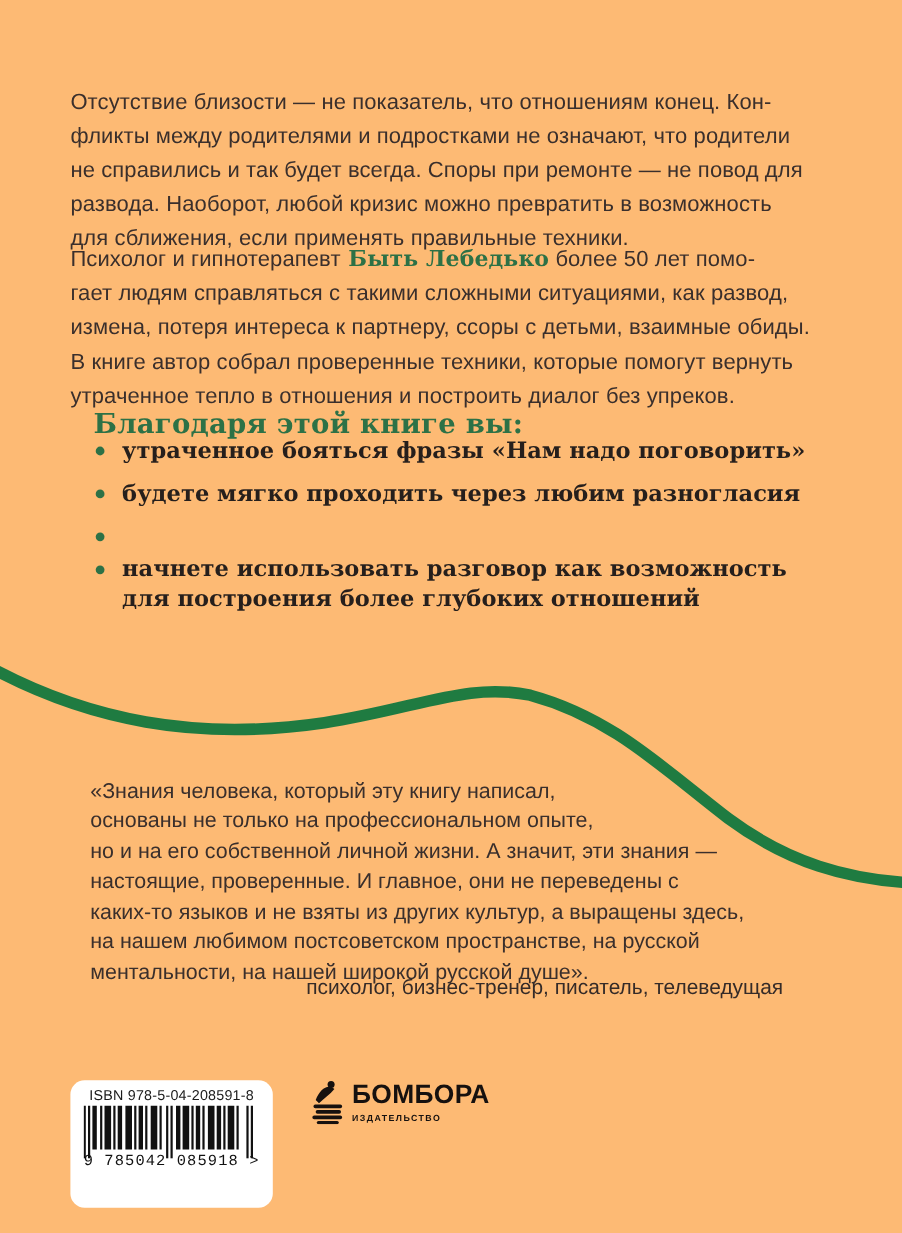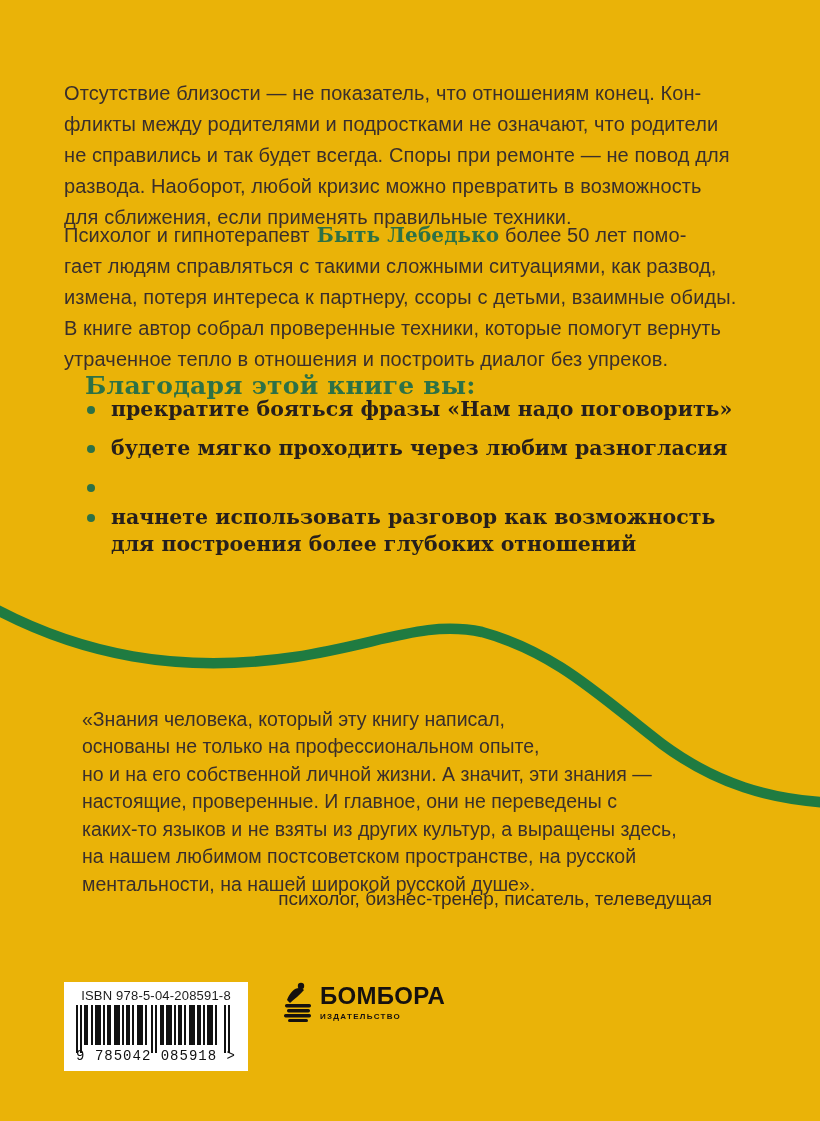--- a/index.html
+++ b/index.html
@@ -1,20 +1,20 @@
 <!DOCTYPE html>
 <html lang="ru"><head>
 <meta charset="utf-8">
 <style>
   html,body{margin:0;padding:0;}
   body{background:#e8c5c1;font-family:"Liberation Sans",sans-serif;}
   .cover{
     position:relative;
     width:820px;height:1121px;
-    background:#eab308;
+    background:#fdba74;
     overflow:hidden;
   }
   .pre{white-space:pre-line;}
 
   
   .para{
     position:absolute;left:64px;width:700px;
     font-size:20px;line-height:31px;
     color:#3a2f2c;letter-spacing:.1px;
   }
@@ -61,22 +61,22 @@
   .attribution-name{
     font-family:"DejaVu Serif",serif;font-weight:bold;
     font-size:23px;color:#2d7146;
   }
   .attribution-title{
     margin-top:9px;font-size:19px;color:#352b28;
   }
 
   
   .barcode-box{
-    position:absolute;left:64px;top:982px;width:184px;height:89px;
-    background:#ffffff;border-radius:0;
+    position:absolute;left:64px;top:982px;width:184px;height:116px;
+    background:#ffffff;border-radius:13px;
     display:flex;flex-direction:column;align-items:center;
     box-sizing:border-box;padding-top:6px;
   }
   .isbn-text{font-size:13px;color:#1c1c1c;letter-spacing:.2px;}
   .barcode-bars{margin-top:2px;}
   .barcode-digits{
     margin-top:-7px;background:transparent;
     font-family:"Liberation Mono",monospace;
     font-size:14px;color:#111;letter-spacing:1px;
   }
@@ -115,21 +115,21 @@
 гает людям справляться с такими сложными ситуациями, как развод,
 измена, потеря интереса к партнеру, ссоры с детьми, взаимные обиды.
 В книге автор собрал проверенные техники, которые помогут вернуть
 утраченное тепло в отношения и построить диалог без упреков.</span></p>
 
   <h2 class="benefits-heading">Благодаря этой книге вы:</h2>
 
   <ul class="benefits-list">
     <li class="benefit-item">
       <span class="bullet-dot"></span>
-      <span class="pre">прекратите бояться фразы «Нам надо поговорить»</span>
+      <span class="pre">утраченное бояться фразы «Нам надо поговорить»</span>
     </li>
     <li class="benefit-item">
       <span class="bullet-dot"></span>
       <span class="pre">будете мягко проходить через любим разногласия</span>
     </li>
     <li class="benefit-item">
       <span class="bullet-dot"></span>
     </li>
     <li class="benefit-item">
       <span class="bullet-dot"></span>

